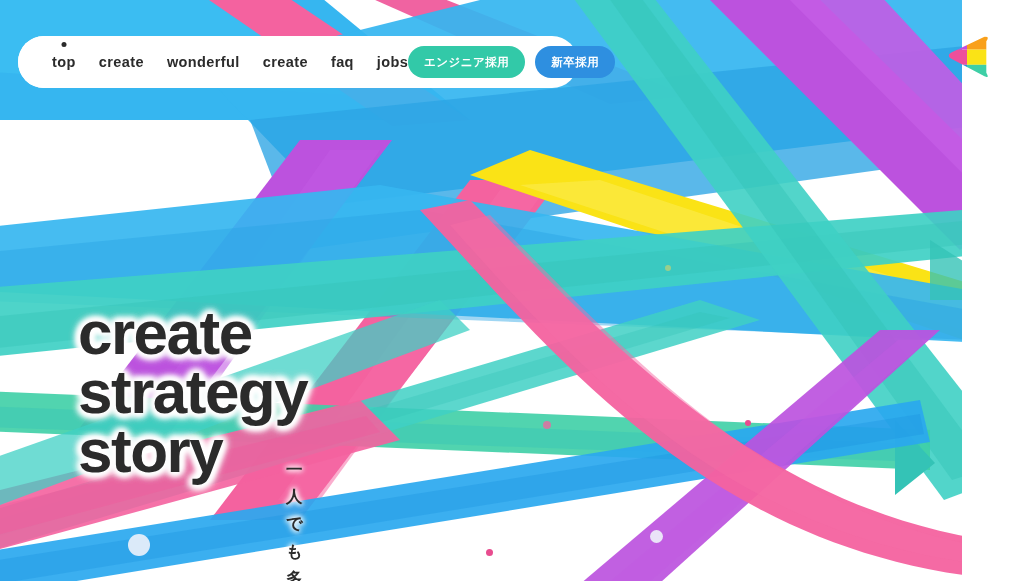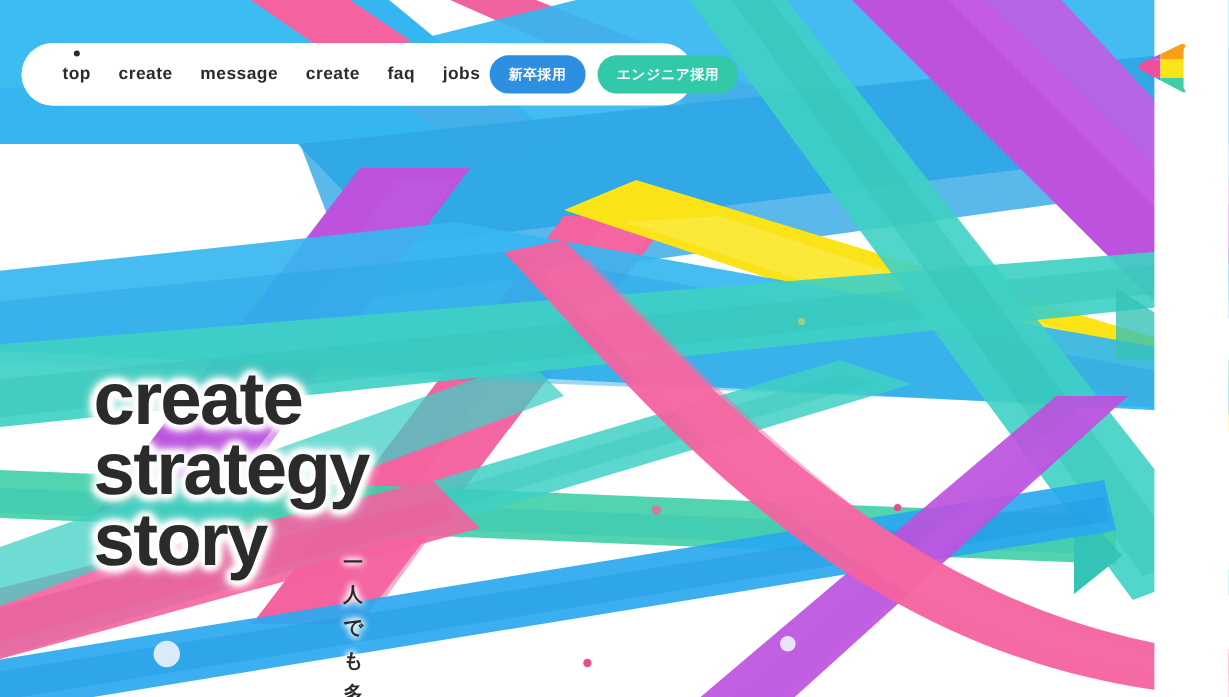--- a/index.html
+++ b/index.html
@@ -237,41 +237,41 @@
       <a class="nav-link" href="#">
         <span class="dot"></span>
         <span>top</span>
       </a>
 
       <a class="nav-link" href="#">
         <span>create</span>
       </a>
 
       <a class="nav-link" href="#">
-        <span>message</span>
+        <span>wonderful</span>
       </a>
 
       <a class="nav-link" href="#">
         <span>create</span>
       </a>
 
       <a class="nav-link" href="#">
         <span>faq</span>
       </a>
 
       <a class="nav-link" href="#">
         <span>jobs</span>
       </a>
 
     </div>
   </nav>
 
   <div class="cta-wrap">
+    <button class="cta" style="background:#32c9a8;">エンジニア採用</button>
     <button class="cta" style="background:#2e8fe0;">新卒採用</button>
-    <button class="cta" style="background:#32c9a8;">エンジニア採用</button>
   </div>
 
   <div class="right-rail"></div>
 
   <svg class="logo-mark" viewBox="0 0 100 100">
     <defs>
       <clipPath id="tri">
         <path d="M92,16 Q100,4 88,6 L16,40 Q4,46 16,54 L88,92 Q100,98 92,84 Z"></path>
       </clipPath>
     </defs>

